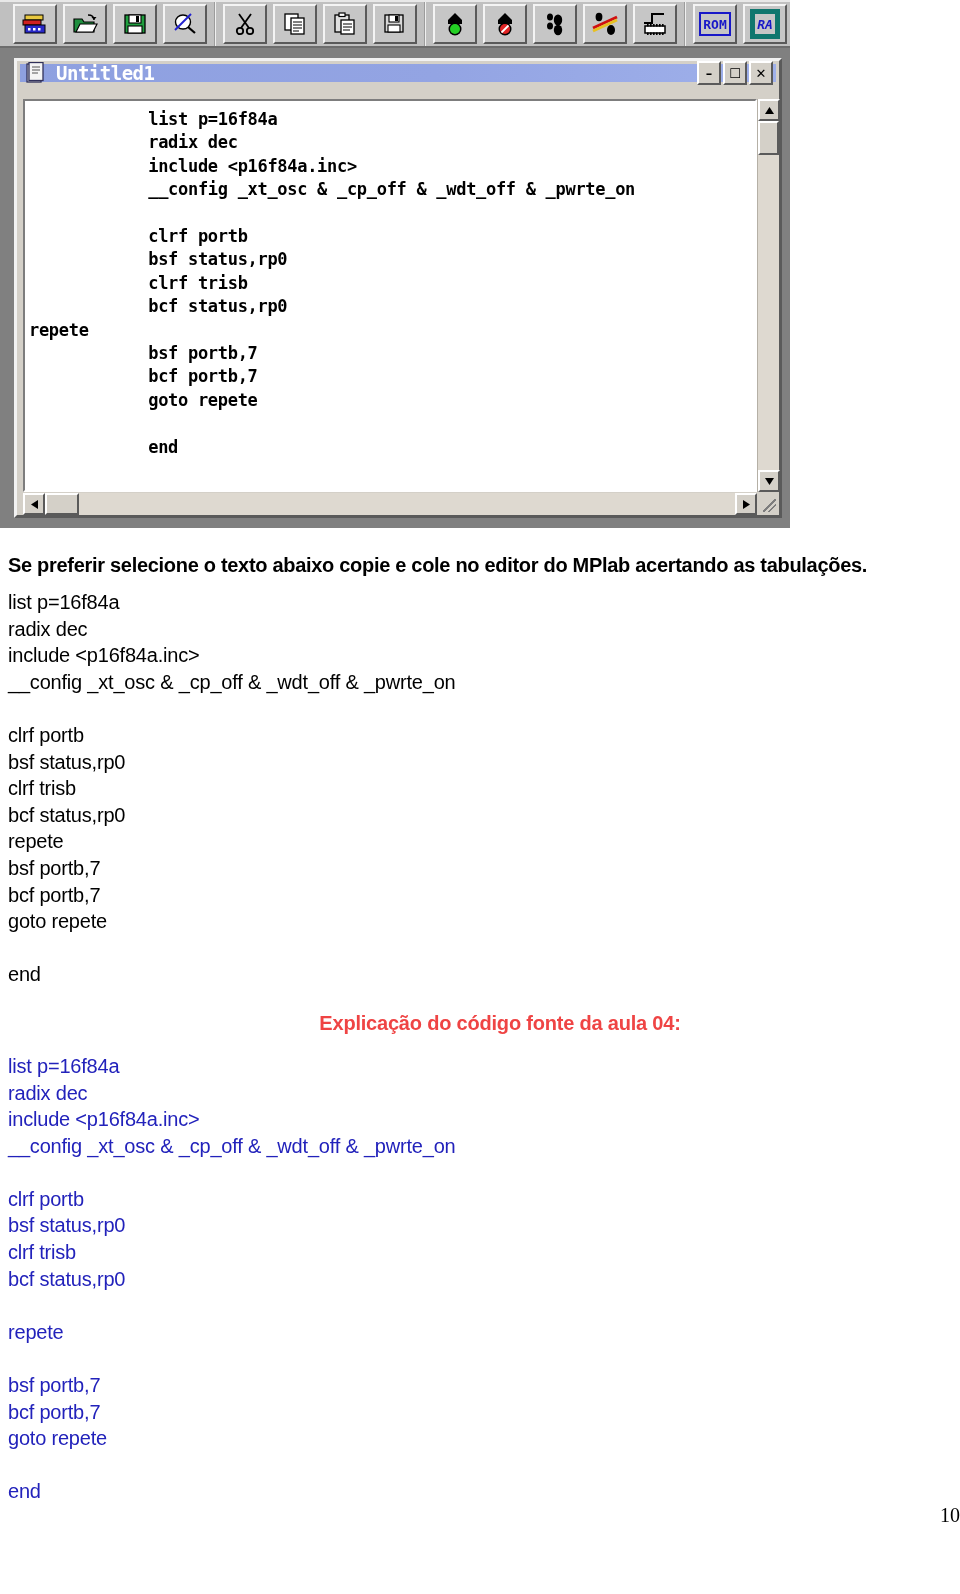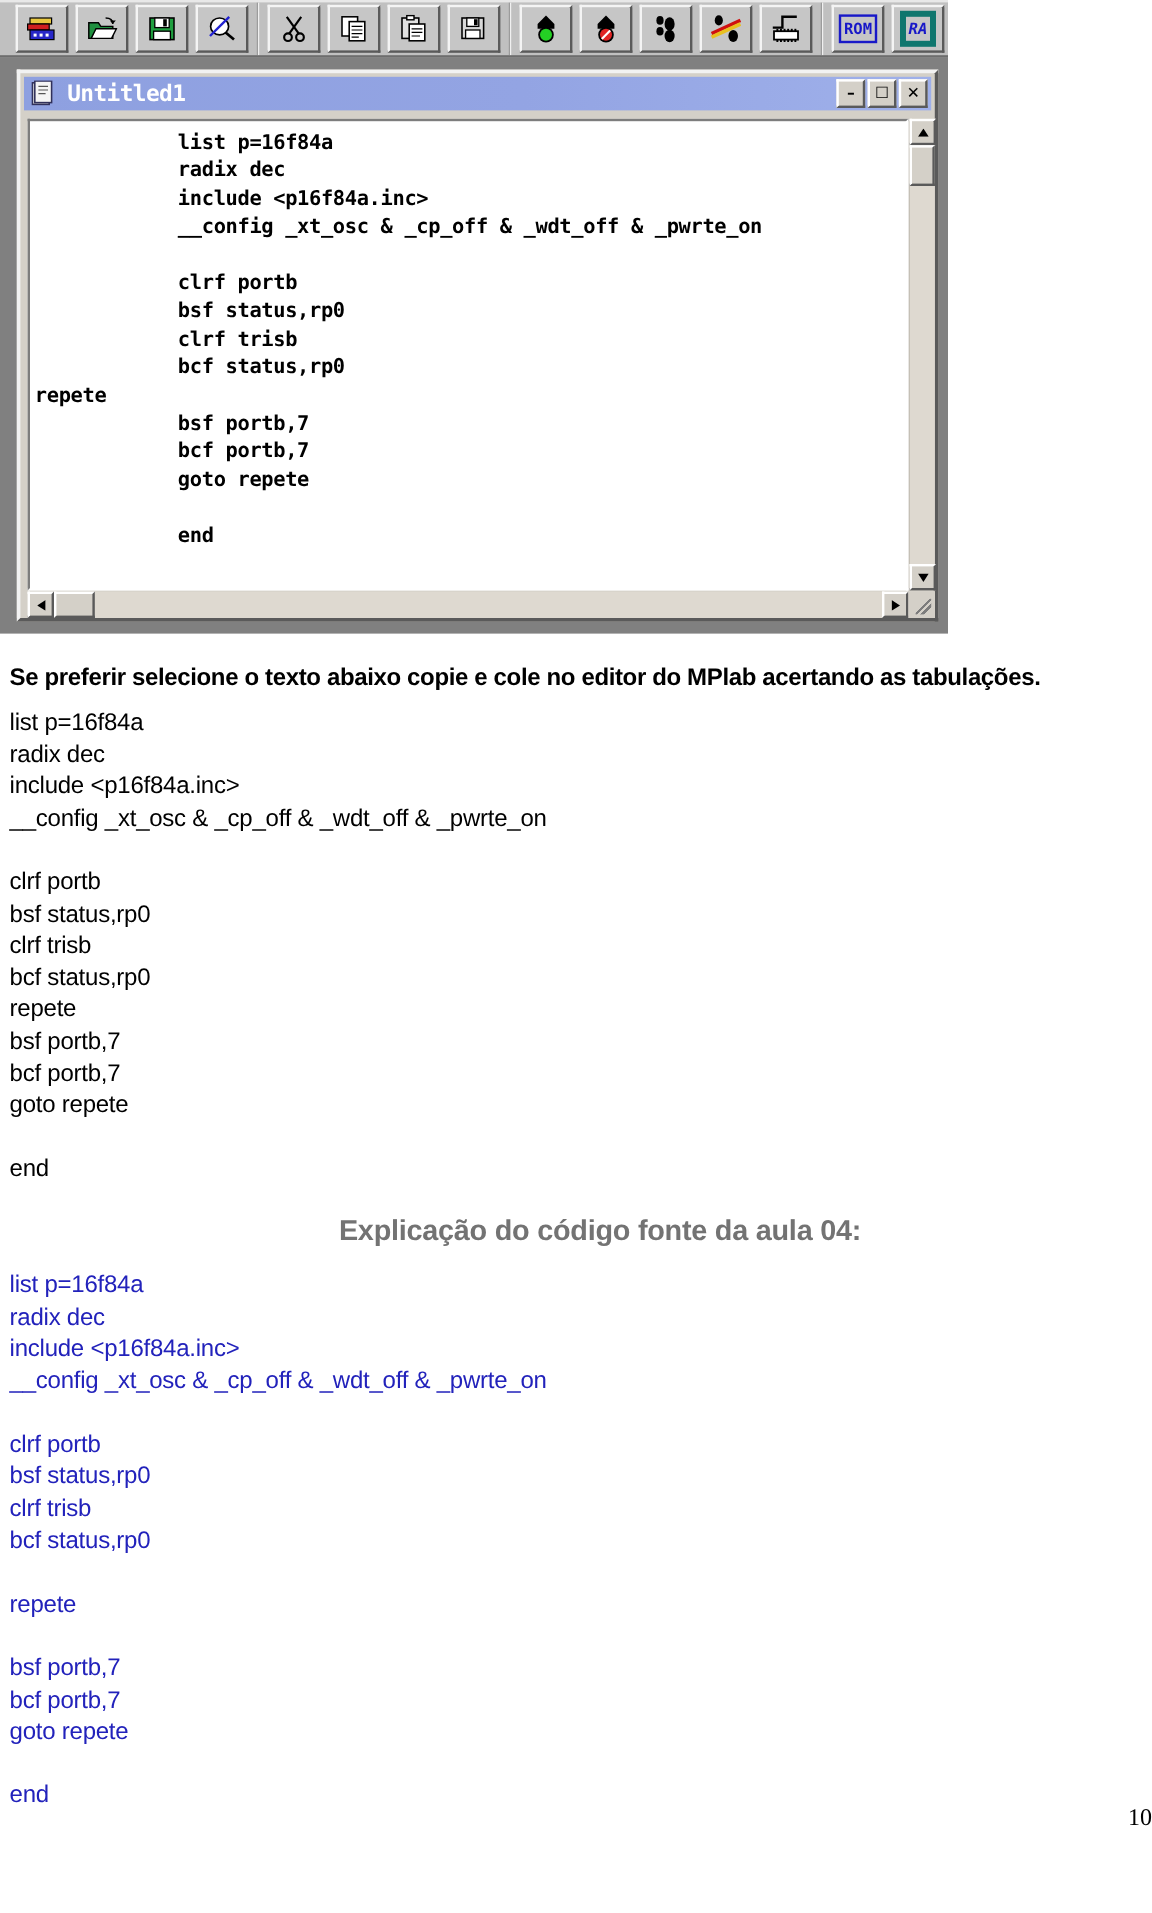--- a/index.html
+++ b/index.html
@@ -64,21 +64,21 @@
     position: absolute;
     left: 14px; top: 58px;
     width: 768px;
     height: 460px;
     background: #d4d0c8;
     border: 3px solid;
     border-color: #f2f2f2 #5a5a5a #5a5a5a #f2f2f2;
     padding: 3px;
   }
   .titlebar {
-    height: 28px;
+    height: 18px;
     background: linear-gradient(to right, #8ea0e0 0%, #93a4e3 55%, #9fb0ea 100%);
     display: flex;
     align-items: center;
     padding: 0 3px 0 6px;
   }
   .title-icon {
     width: 20px; height: 22px;
     flex: none;
     margin-right: 10px;
   }
@@ -200,22 +200,22 @@
   }
   .asm-plain {
     font-size: 20px;
     color: #000000;
     line-height: 26.6px;
     white-space: pre;
     padding: 12px 0 0 8px;
     letter-spacing: -0.2px;
   }
   .heading-blue {
-    color: #737373;
-    font-size: 24px;
+    color: #ef4444;
+    font-size: 20px;
     font-weight: bold;
     text-align: center;
     padding: 24px 0 0 0;
     letter-spacing: -0.2px;
     margin-left: 40px;
   }
   .asm-blue {
     font-size: 20px;
     color: #2222bb;
     line-height: 26.6px;

